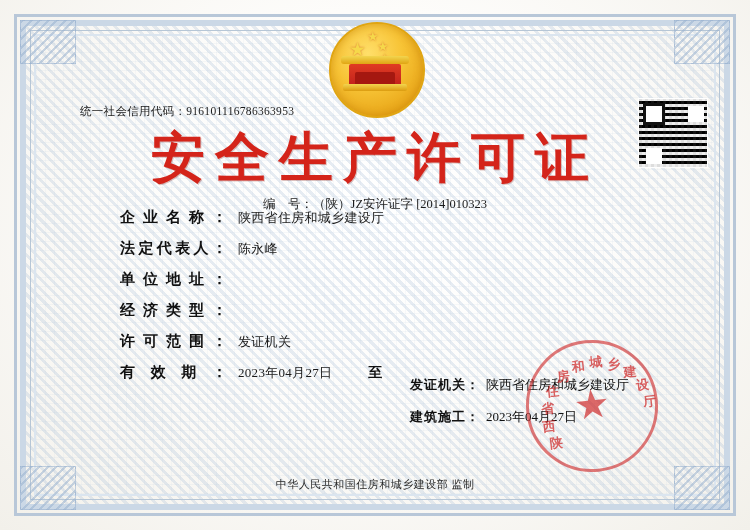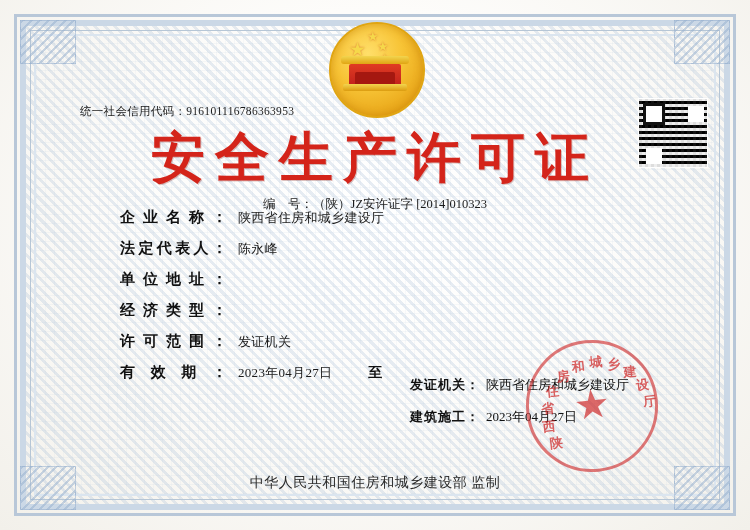--- a/index.html
+++ b/index.html
@@ -286,21 +286,21 @@
     top: 50%;
     transform-origin: 0 0;
     white-space: nowrap;
   }
 
   .footer {
     position: absolute;
     left: 0; right: 0;
     bottom: 2px;
     text-align: center;
-    font-size: 14px;
+    font-size: 11px;
     color: #2a2a2a;
     letter-spacing: 0.5px;
   }
 </style>
 </head>
 <body>
 
 <div class="certificate">
 
   <div class="frame-outer"></div>

